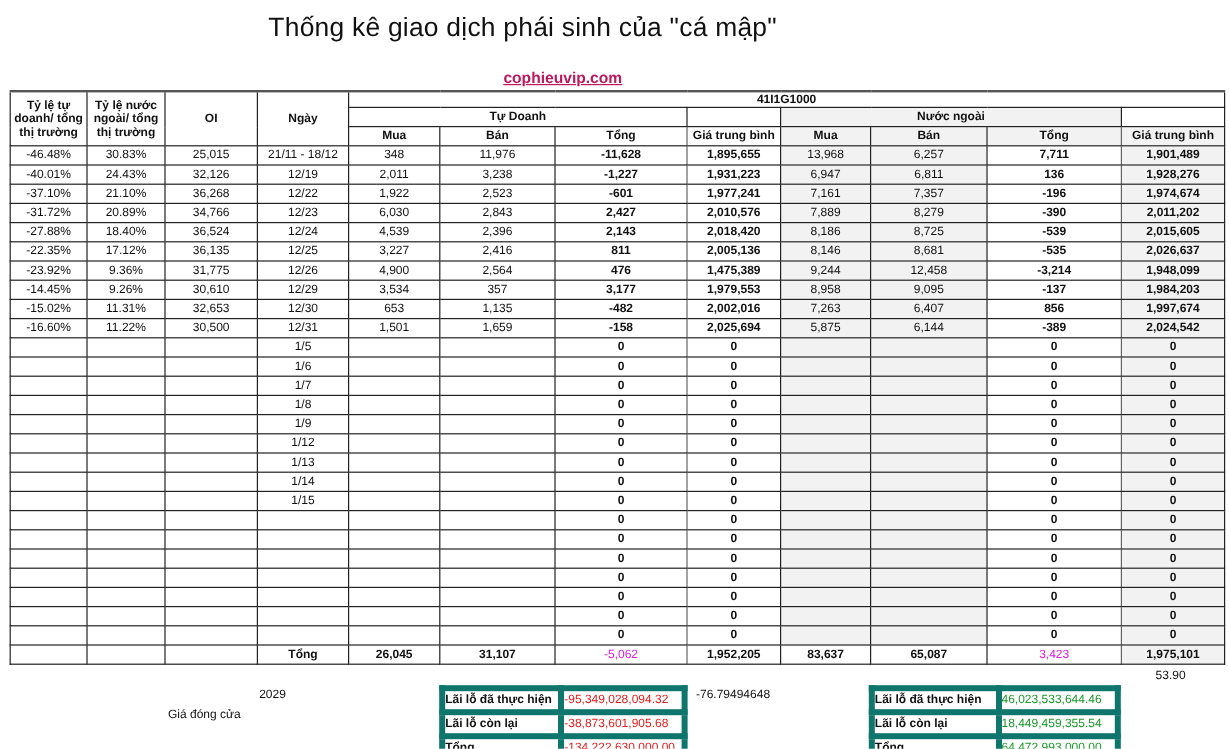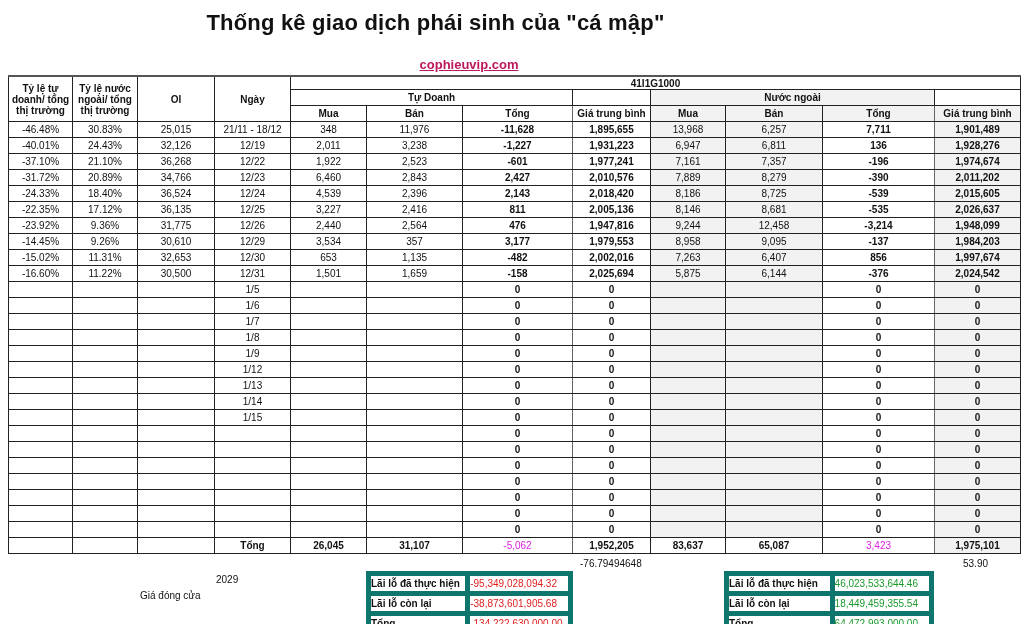--- a/index.html
+++ b/index.html
@@ -1,17 +1,17 @@
 <!DOCTYPE html>
 <html><head>
 <meta charset="utf-8">
 <style>
   html, body { margin:0; padding:0; background:#ffffff; }
   body { width:1024px; height:624px; position:relative; overflow:hidden; font-family:"Liberation Sans", sans-serif; color:#111; }
-  .title { position:absolute; top:10px; left:0; width:871px; text-align:center; font-size:22px; font-weight:bold; letter-spacing:0.2px; }
+  .title { position:absolute; top:10px; left:0; width:871px; text-align:center; font-size:22px; font-weight:normal; letter-spacing:0.2px; }
   .site-link { position:absolute; top:57px; left:0; width:938px; text-align:center; font-size:13px; font-weight:bold; color:#be185d; text-decoration:underline; }
   table.main { position:absolute; left:8px; top:75px; border-collapse:collapse; table-layout:fixed; font-size:10px; }
   table.main td, table.main th { border:1px solid #222; height:15px; padding:0; text-align:center; white-space:nowrap; overflow:hidden; }
   table.main th { font-weight:bold; }
   table.main .grey { background:#f2f2f2; }
   table.main .b { font-weight:bold; }
   .thick-top { border-top:2px solid #555 !important; }
   .vr { border-right:1.5px solid #666 !important; }
   .mag { color:#e020e0; }
   .under { position:absolute; font-size:10px; }
@@ -109,31 +109,31 @@
         <td class="grey">7,161</td>
         <td class="grey">7,357</td>
         <td class="b vr">-196</td>
         <td class="b grey">1,974,674</td>
       </tr>
       <tr>
         <td>-31.72%</td>
         <td>20.89%</td>
         <td>34,766</td>
         <td>12/23</td>
-        <td>6,460</td>
+        <td>6,030</td>
         <td>2,843</td>
         <td class="b vr">2,427</td>
         <td class="b">2,010,576</td>
         <td class="grey">7,889</td>
         <td class="grey">8,279</td>
         <td class="b vr">-390</td>
         <td class="b grey">2,011,202</td>
       </tr>
       <tr>
-        <td>-24.33%</td>
+        <td>-27.88%</td>
         <td>18.40%</td>
         <td>36,524</td>
         <td>12/24</td>
         <td>4,539</td>
         <td>2,396</td>
         <td class="b vr">2,143</td>
         <td class="b">2,018,420</td>
         <td class="grey">8,186</td>
         <td class="grey">8,725</td>
         <td class="b vr">-539</td>
@@ -151,24 +151,24 @@
         <td class="grey">8,146</td>
         <td class="grey">8,681</td>
         <td class="b vr">-535</td>
         <td class="b grey">2,026,637</td>
       </tr>
       <tr>
         <td>-23.92%</td>
         <td>9.36%</td>
         <td>31,775</td>
         <td>12/26</td>
-        <td>2,440</td>
+        <td>4,900</td>
         <td>2,564</td>
         <td class="b vr">476</td>
-        <td class="b">1,947,816</td>
+        <td class="b">1,475,389</td>
         <td class="grey">9,244</td>
         <td class="grey">12,458</td>
         <td class="b vr">-3,214</td>
         <td class="b grey">1,948,099</td>
       </tr>
       <tr>
         <td>-14.45%</td>
         <td>9.26%</td>
         <td>30,610</td>
         <td>12/29</td>
@@ -199,21 +199,21 @@
         <td>-16.60%</td>
         <td>11.22%</td>
         <td>30,500</td>
         <td>12/31</td>
         <td>1,501</td>
         <td>1,659</td>
         <td class="b vr">-158</td>
         <td class="b">2,025,694</td>
         <td class="grey">5,875</td>
         <td class="grey">6,144</td>
-        <td class="b vr">-376</td>
+        <td class="b vr">-389</td>
         <td class="b grey">2,024,542</td>
       </tr>
       <tr>
         <td></td>
         <td></td>
         <td></td>
         <td>1/5</td>
         <td></td>
         <td></td>
         <td class="b vr">0</td>
@@ -445,21 +445,21 @@
       <td class="vr mag">-5,062</td>
       <td class="b">1,952,205</td>
       <td class="b">83,637</td>
       <td class="b">65,087</td>
       <td class="vr mag">3,423</td>
       <td class="b grey">1,975,101</td>
     </tr>
   </tfoot>
 </table>
 
-<div class="under" style="left:580px;top:558px;">-76.79494648</div>
+<div class="under" style="left:580px;top:574px;">-76.79494648</div>
 <div class="under" style="left:963px;top:558px;">53.90</div>
 
 <div class="under" style="left:140px;top:590px;">Giá đóng cửa</div>
 <div class="under" style="left:216px;top:574px;">2029</div>
 
 <table class="pl" style="left:366px;top:571px;width:207px;">
   <tbody>
       <tr>
         <td class="lbl">Lãi lỗ đã thực hiện</td>
         <td class="val red">-95,349,028,094.32</td>

